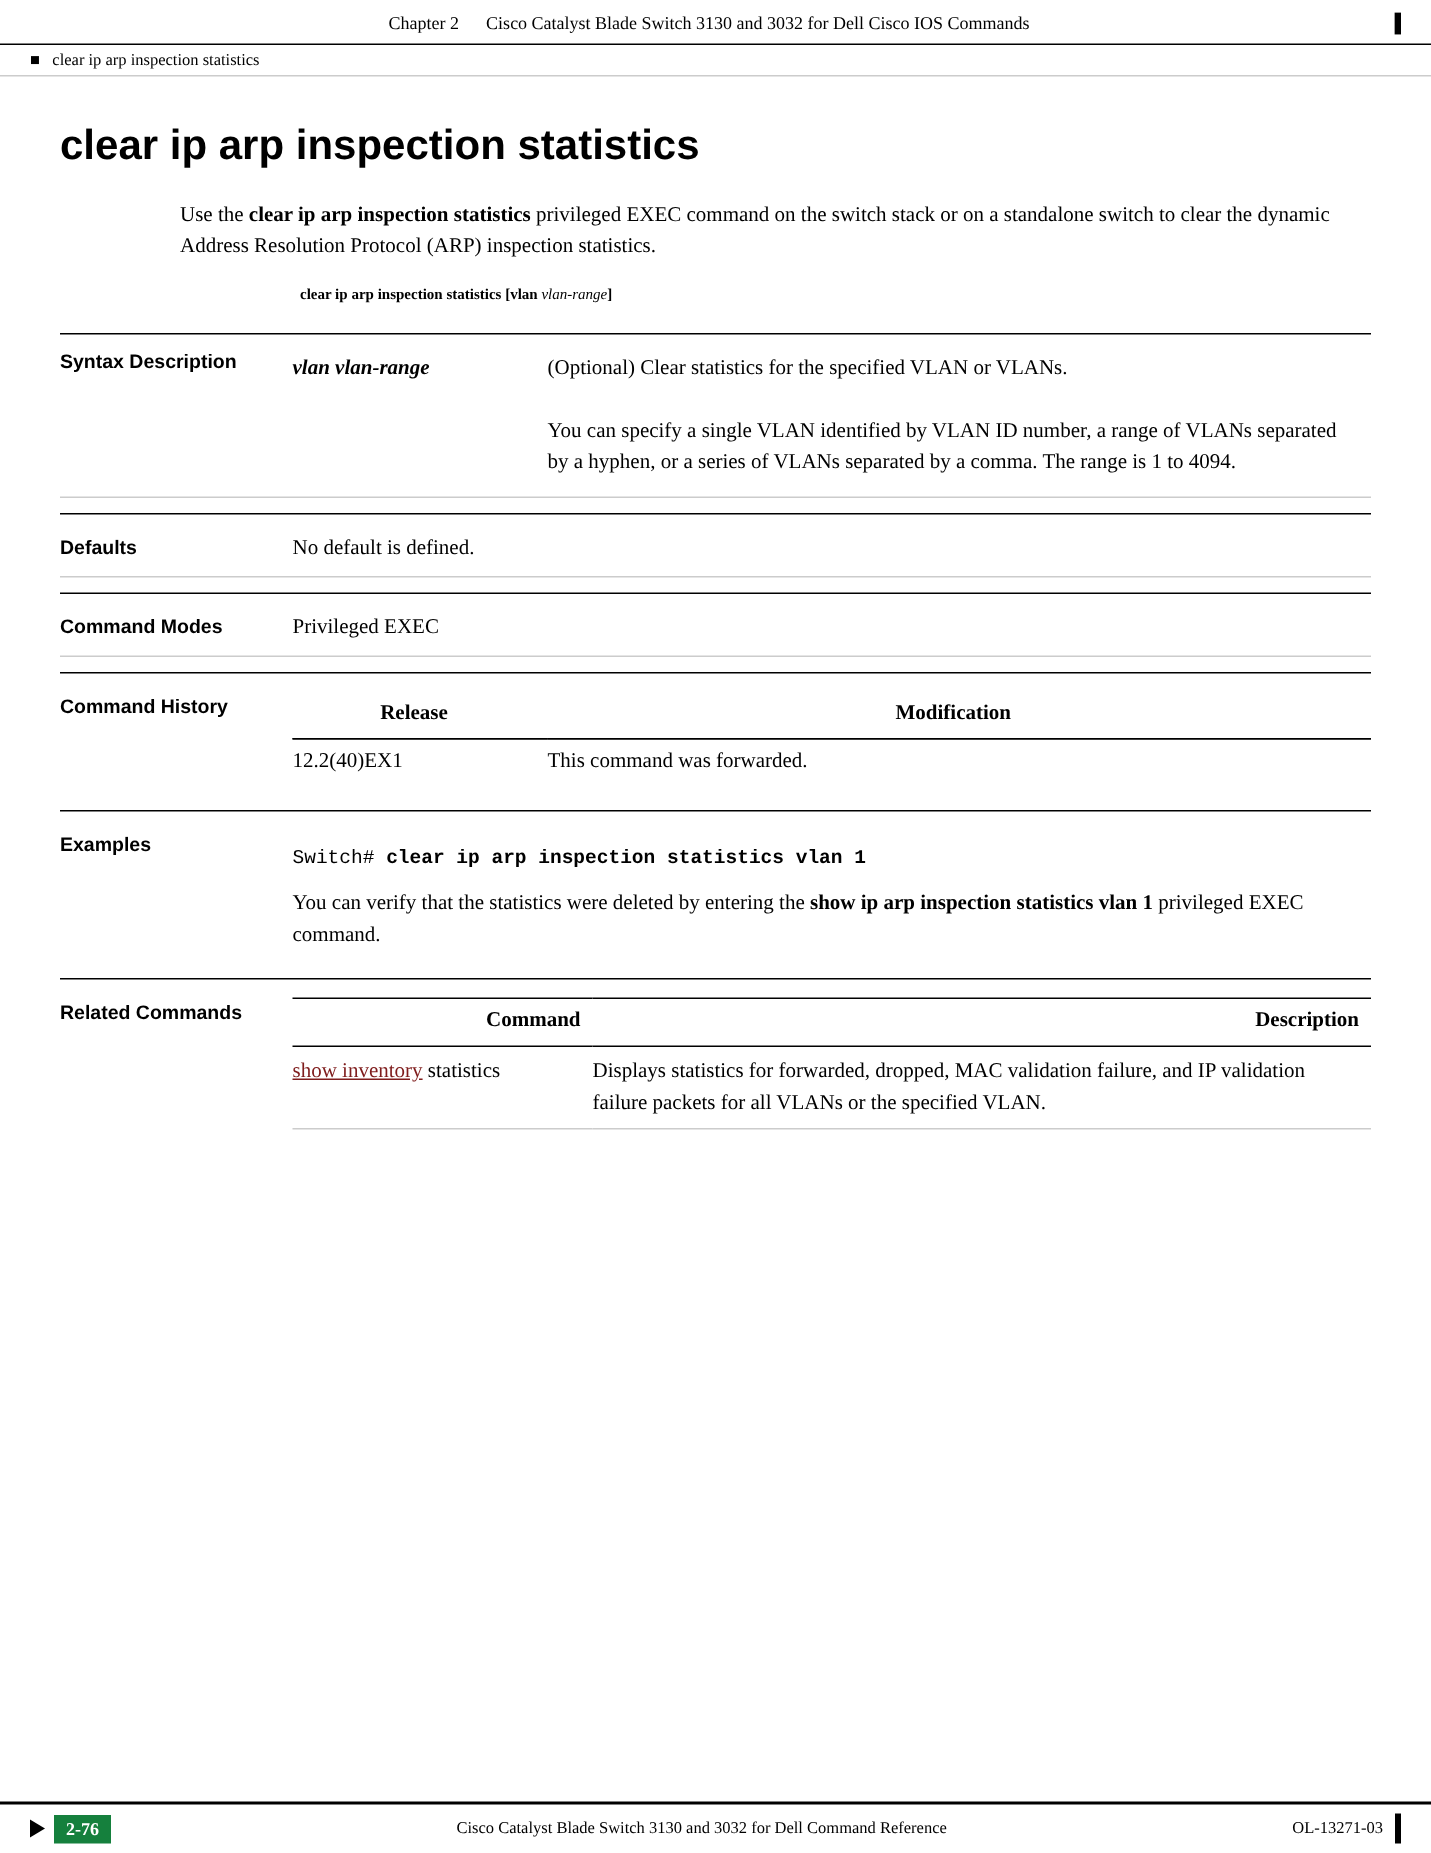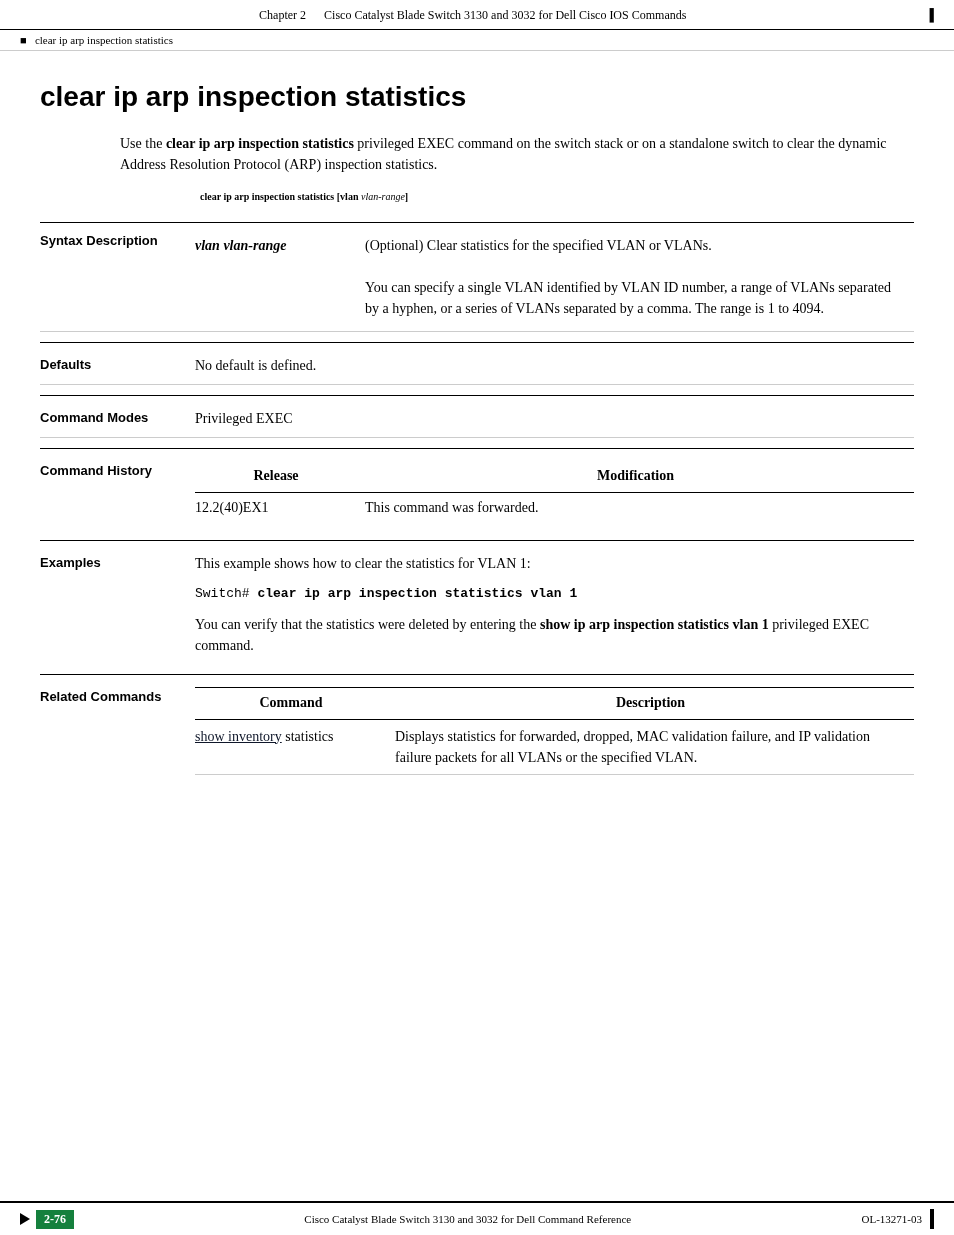--- a/index.html
+++ b/index.html
@@ -155,38 +155,38 @@
       font-size: 13px;
       font-weight: bold;
     }
 
     
     .related-table {
       width: 100%;
       border-collapse: collapse;
     }
     .related-table th {
-      text-align: center;
+      text-align: right;
       font-weight: bold;
       font-size: 14px;
       padding: 4px 8px 6px 0;
       border-bottom: 1px solid #000;
       border-top: 1.5px solid #000;
     }
     .related-table td {
       padding: 6px 8px 6px 0;
       font-size: 14px;
       vertical-align: top;
       border-bottom: 1px solid #ccc;
     }
     .related-table .col-cmd {
       width: 200px;
     }
     .link-blue {
-      color: #0f172a;
+      color: #7f1d1d;
       text-decoration: underline;
     }
 
     
     .page-footer {
       position: absolute;
       bottom: 0;
       left: 0;
       right: 0;
       border-top: 2px solid #000;
@@ -306,21 +306,20 @@
       <td>This command was forwarded.</td>
     </tr>
           </tbody>
       </table>
     </div>
   </div>
 
   <div class="content-row top-border no-border" style="border-top: 1.5px solid #000; margin-top: 10px; padding-top: 12px;">
     <div class="row-label">Examples</div>
     <div class="row-content">
-      <p>This example shows how to clear the statistics for VLAN 1:</p>
       <p style="margin-top: 8px;">
         <span class="mono">Switch# </span><span class="mono-bold">clear ip arp inspection statistics vlan 1</span>
       </p>
       <p style="margin-top: 10px;">
         <span>You can verify that the statistics were deleted by entering the </span><span class="bold">show ip arp inspection statistics vlan 1</span><span> privileged EXEC command.</span>
       </p>
     </div>
   </div>
 
   <div class="content-row top-border no-border" style="border-top: 1.5px solid #000; margin-top: 10px; padding-top: 12px;">

